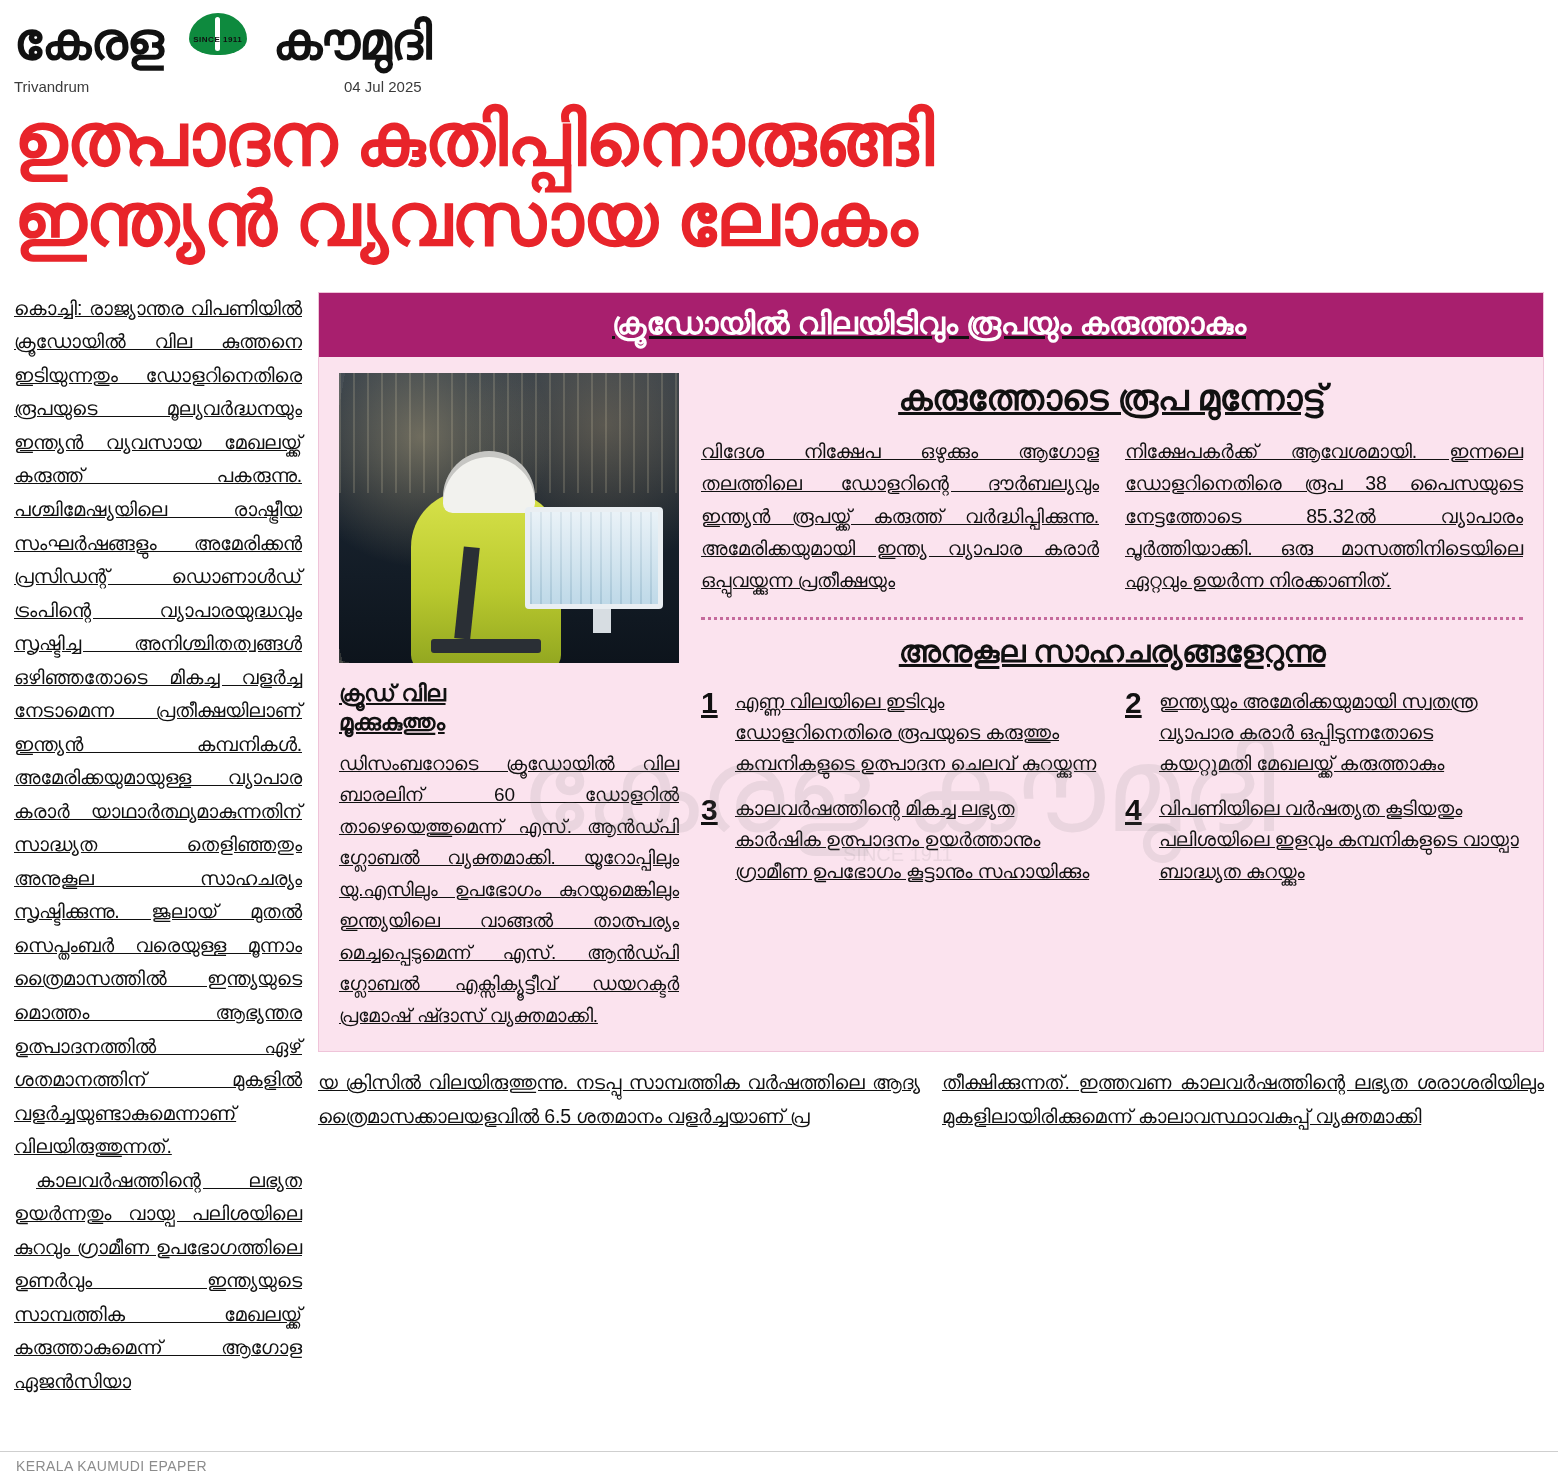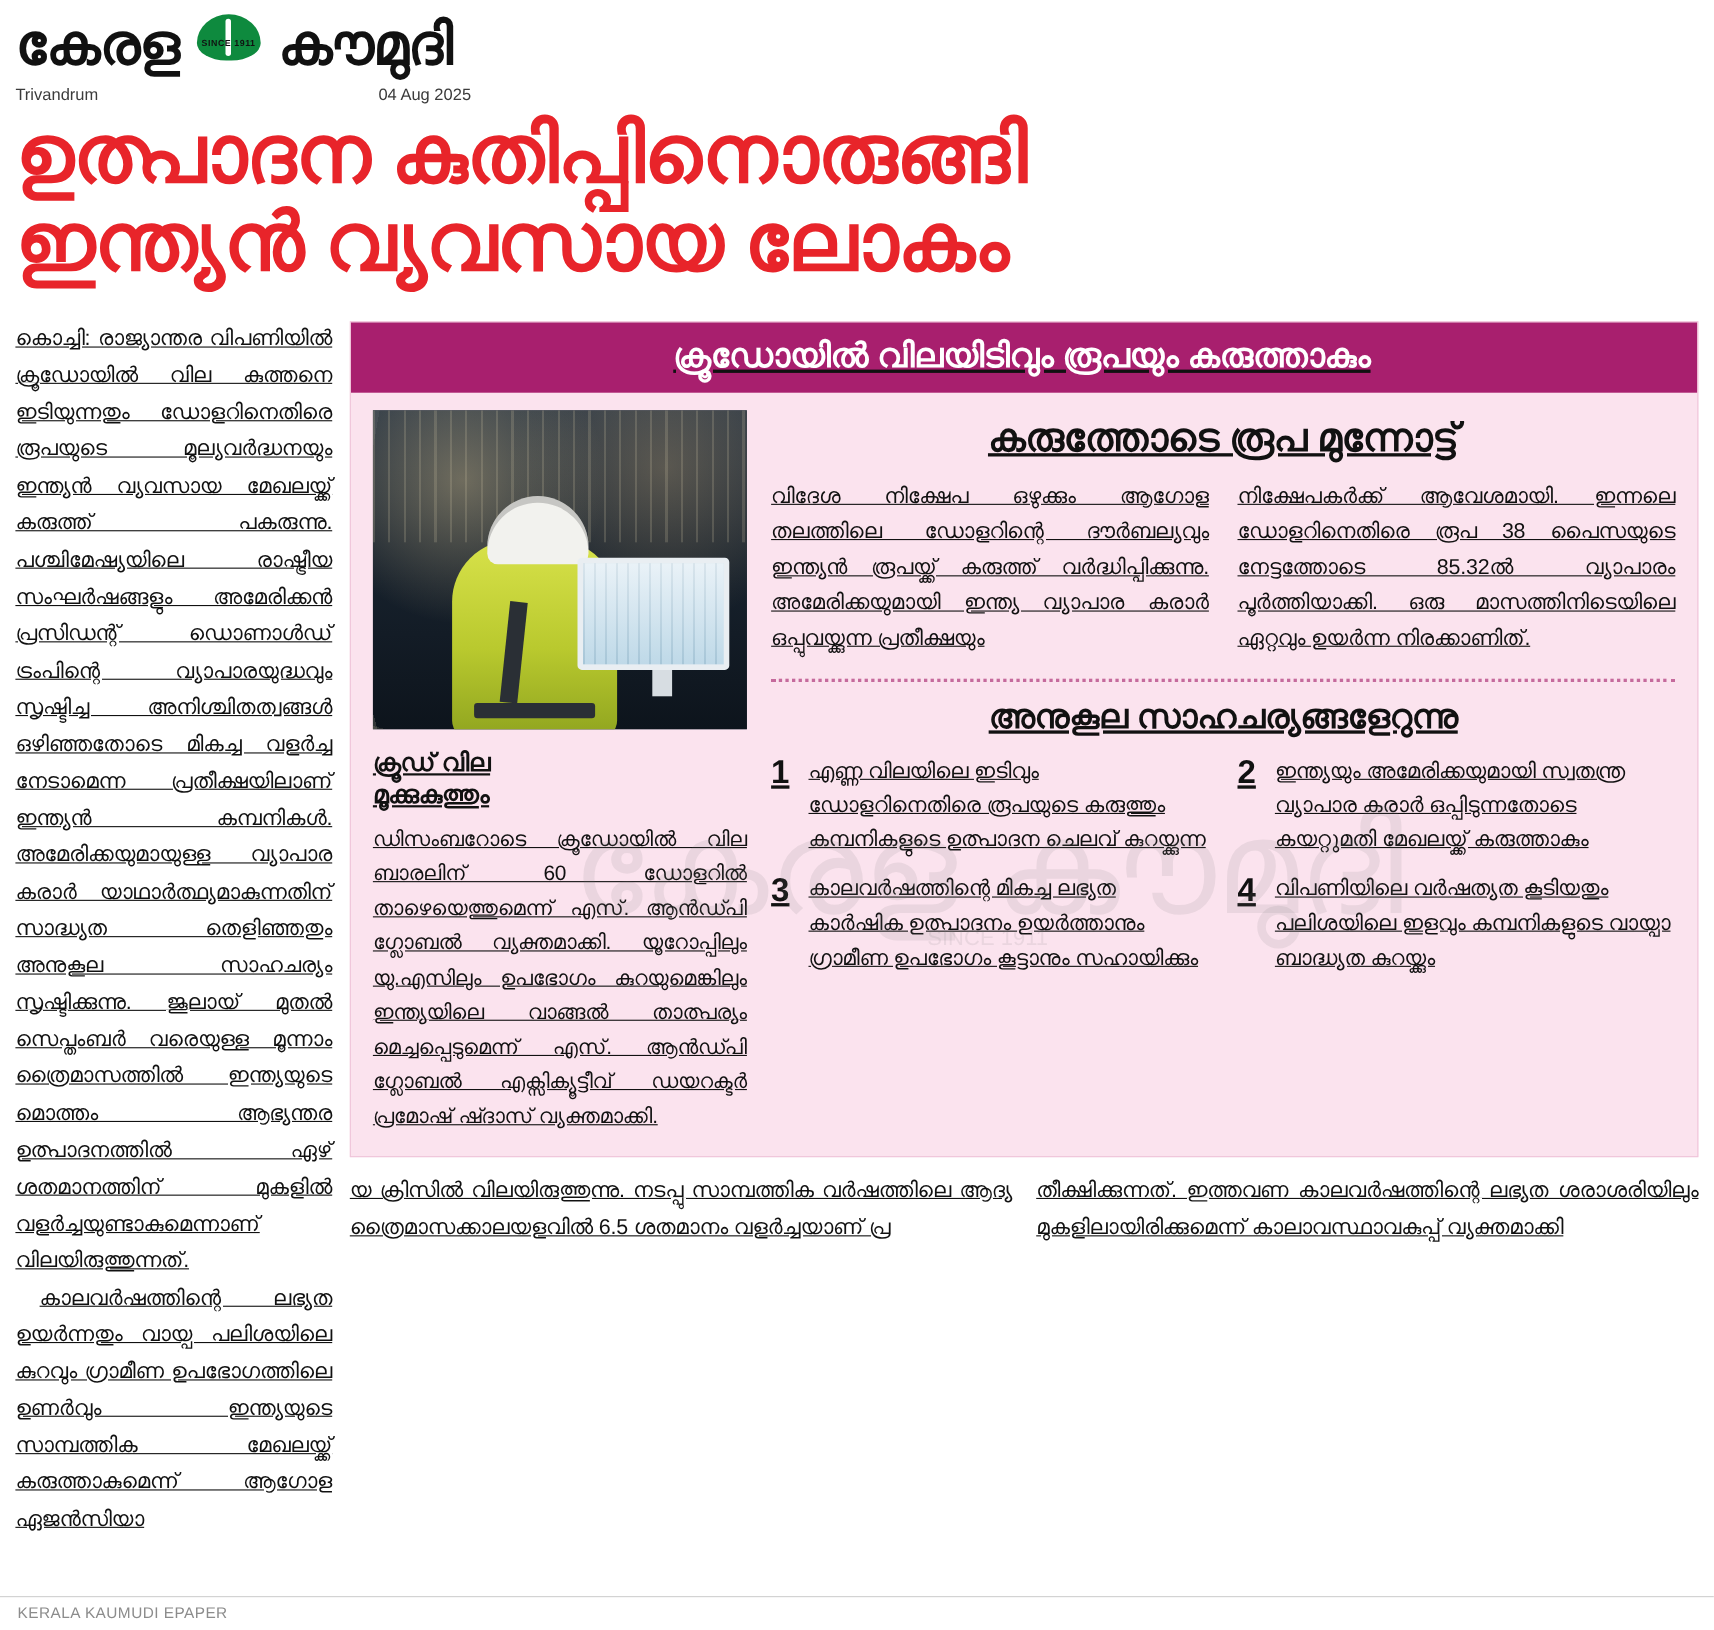--- a/index.html
+++ b/index.html
@@ -30,21 +30,21 @@
   }
   .masthead-logo {
     font-family: "Liberation Sans", sans-serif;
     font-size: 52px;
     font-weight: bold;
     letter-spacing: -1px;
     color: #111;
     line-height: 62px;
     display: flex;
     align-items: center;
-    gap: 6px;
+    gap: 16px;
   }
   .logo-emblem {
     position: relative;
     width: 78px;
     height: 60px;
     display: inline-block;
   }
   .logo-emblem .leaf {
     position: absolute;
     left: 10px;
@@ -352,21 +352,21 @@
     <div class="masthead-logo">
       <span>കേരള</span>
       <span class="logo-emblem">
         <span class="leaf"></span>
         <span class="since">SINCE 1911</span>
       </span>
       <span>കൗമുദി</span>
     </div>
     <div class="meta-row">
       <div class="meta-city">Trivandrum</div>
-      <div class="meta-date">04 Aug 2025</div>
+      <div class="meta-date">04 Jul 2025</div>
     </div>
   </div>
 
   <div class="headline">
     <span class="l1">ഉത്പാദന കുതിപ്പിനൊരുങ്ങി</span>
     <span class="l2">ഇന്ത്യൻ വ്യവസായ ലോകം</span>
   </div>
 
   <div class="content">
 

